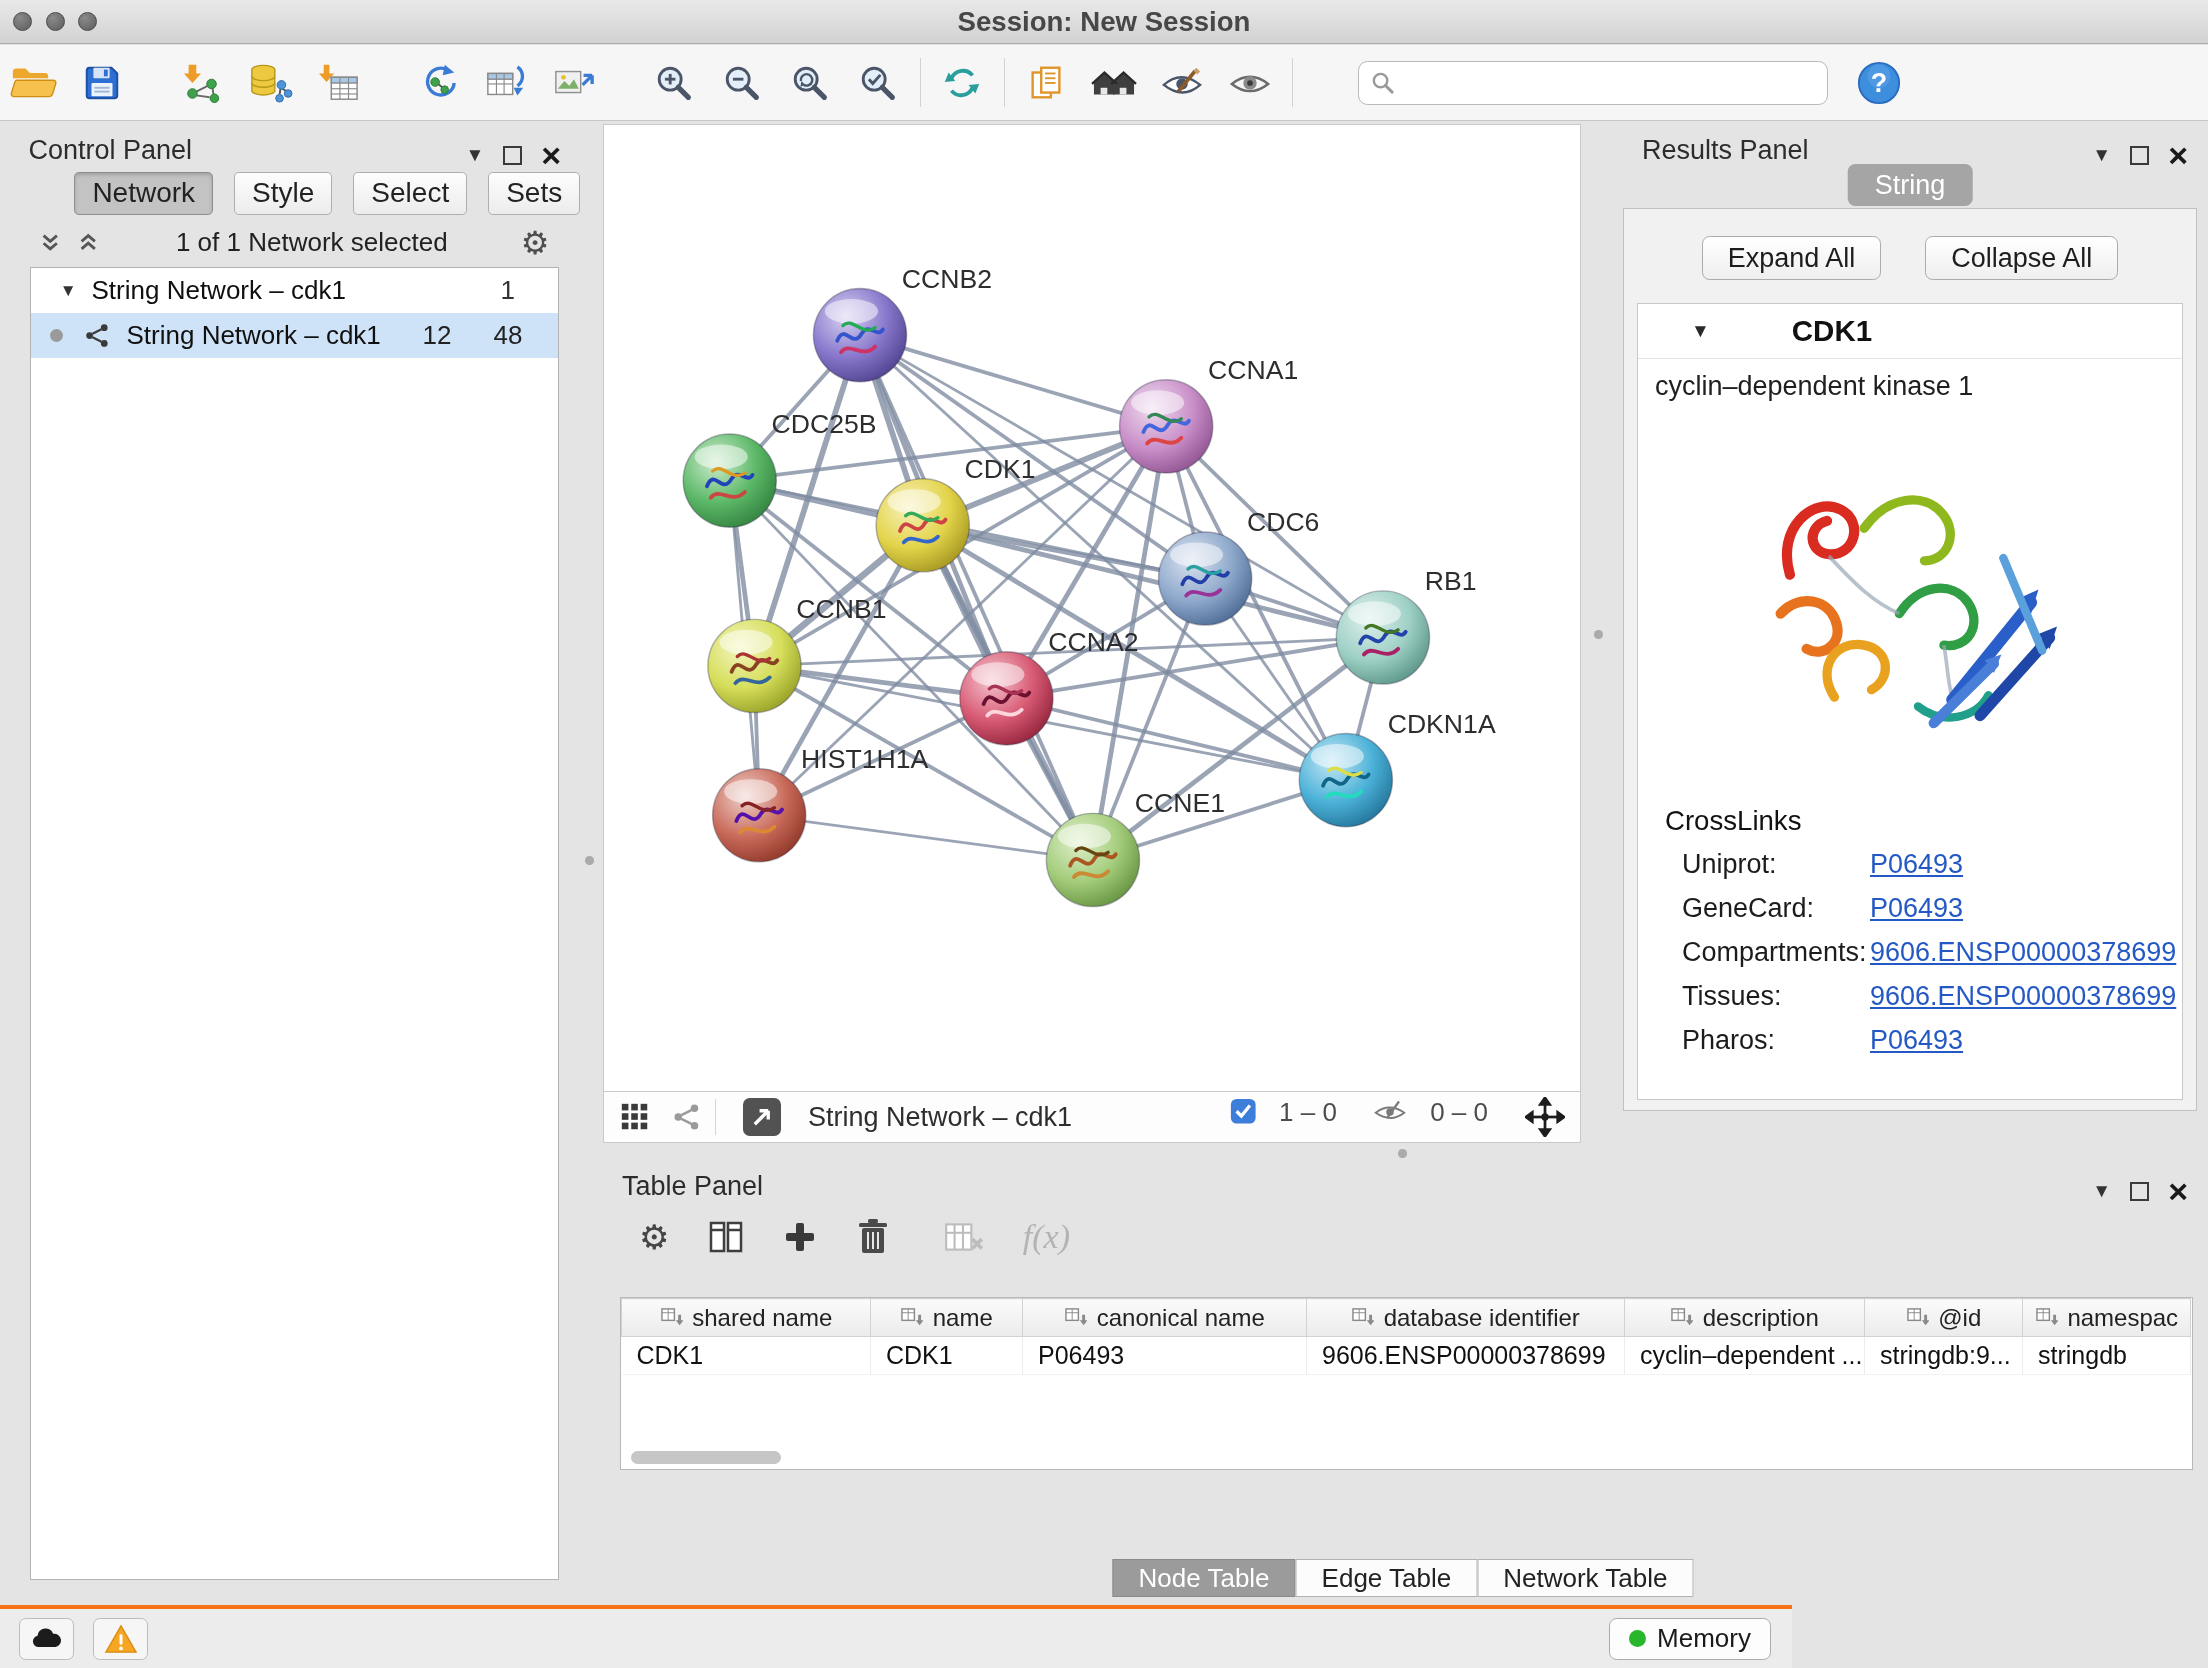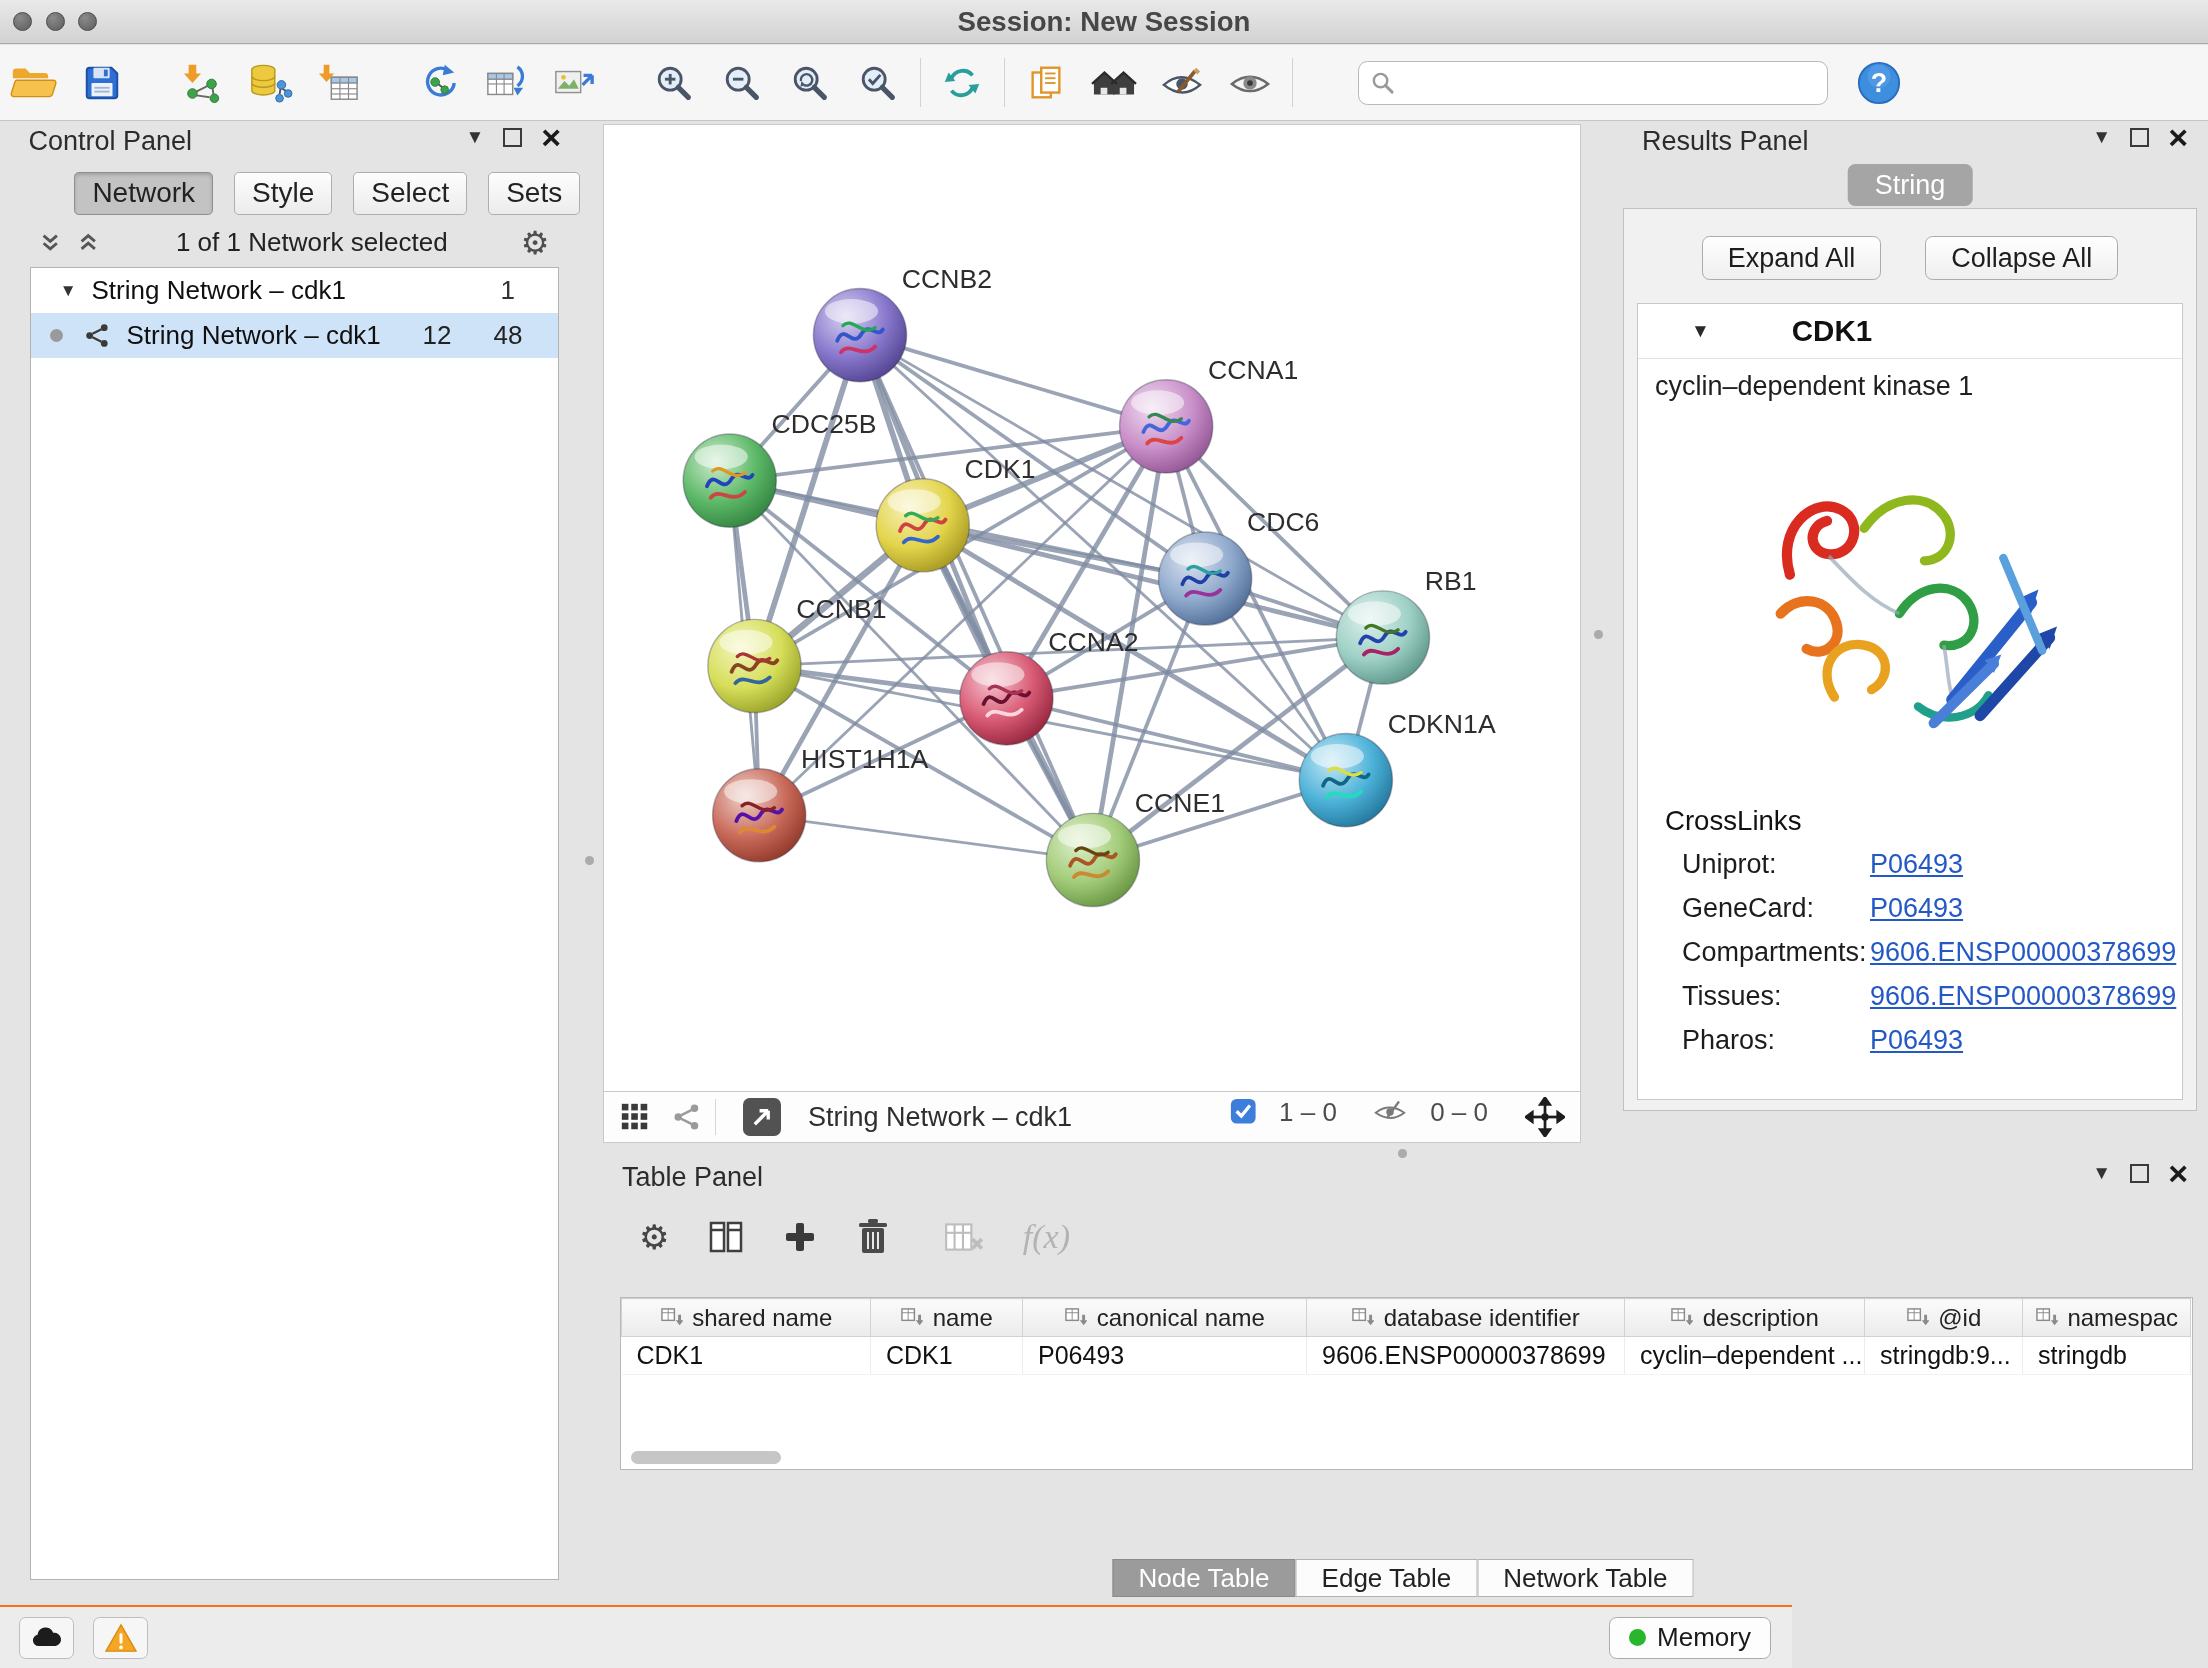--- a/index.html
+++ b/index.html
@@ -17,21 +17,21 @@
   
   #toolbar { position:absolute; left:0; top:45px; width:2208px; height:76px;
     background:#f6f6f6; border-bottom:1.9px solid #c6c6c6; display:flex; align-items:center; }
   .tb-btn { width:68px; height:63px; display:flex; align-items:center; justify-content:center; border-radius:7.6px; }
   .tb-sep { width:1px; height:49px; background:#d2d2d2; margin:0 7.6px; }
   .tb-gap { width:32px; }
   #search-wrap { margin-left:57px; width:470px; height:44px; background:#fff; border:1px solid #b9b9b9; border-radius:9.5px; display:flex; align-items:center; padding-left:11.4px; }
   #search-wrap input { border:none; outline:none; font-size:25px; width:409px; background:transparent; font-family:"Liberation Sans",sans-serif; }
 
   
-  .phead { display:flex; align-items:flex-start; height:40px; font-size:27px; color:#2c2c2c; }
+  .phead { display:flex; align-items:flex-end; height:40px; font-size:27px; color:#2c2c2c; }
   .win-ctrls { margin-left:auto; display:flex; align-items:center; gap:19px; }
   .wc-min { font-size:19px; color:#333; }
   .wc-float { width:19px; height:19px; border:2.4px solid #3a3a3a; }
   .wc-close { font-size:34px; font-weight:bold; color:#1a1a1a; line-height:19px; }
 
   
   #control-panel { position:absolute; left:11.4px; top:126px; width:563px; height:1455px; }
   #cp-tabs { display:flex; gap:21px; margin:5.7px 0 0 63px; }
   .cp-tab { font-size:28px; padding:4.8px 17px; border:1px solid #aeaeae; border-radius:4.8px; background:linear-gradient(#fdfdfd,#ececec); color:#222; }
   .cp-tab.sel { background:#c3c3c3; border-color:#8f8f8f; box-shadow:inset 0 1.9px 3.8px rgba(0,0,0,.18); }
@@ -82,21 +82,21 @@
   table { border-collapse:collapse; table-layout:fixed; width:1569px; }
   th { background:linear-gradient(#fbfbfb,#ebebeb); border:1px solid #d2d2d2; height:38px; font-weight:normal; font-size:24px; color:#222; }
   .th-inner { display:flex; align-items:center; justify-content:center; gap:9.5px; }
   td { border-right:1px solid #ececec; border-bottom:1px solid #f2f2f2; height:38px; font-size:25px; padding-left:15px; color:#111; white-space:nowrap; overflow:hidden; }
   #hscroll { position:absolute; left:9.5px; bottom:4.8px; width:150px; height:13.3px; border-radius:6.7px; background:#c6c6c6; }
   #tp-tabs { position:absolute; left:50%; transform:translateX(-50%); bottom:7.6px; display:flex; }
   .btab { height:38px; display:flex; align-items:center; padding:0 25px; font-size:26px; border:1px solid #b2b2b2; background:#fcfcfc; color:#222; }
   .btab.sel { background:#9b9b9b; color:#fff; border-color:#8a8a8a; }
 
   
-  #statusbar { position:absolute; left:0; bottom:0; width:1792px; height:63px; background:#ececec; border-top:2px solid #f97316; display:flex; align-items:center;justify-content:center; }
+  #statusbar { position:absolute; left:0; bottom:0; width:1792px; height:63px; background:#ececec; border-top:4px solid #f97316; display:flex; align-items:center;justify-content:center; }
   .sb-btn { width:55px; height:42px; border:1px solid #bdbdbd; border-radius:6.7px; background:#f6f6f6; display:flex; align-items:center; justify-content:center; margin-left:19px; }
   #memory-btn { margin-left:auto; margin-right:21px; height:42px; border:1px solid #ababab; border-radius:7.6px; background:#fdfdfd; display:flex; align-items:center; gap:11.4px; padding:0 19px; font-size:26px; color:#1a1a1a; }
   #memory-dot { width:17px; height:17px; border-radius:50%; background:#28b62c; }
 </style>
 </head>
 <body>
 
 <div id="app">
 
   <div id="titlebar">

